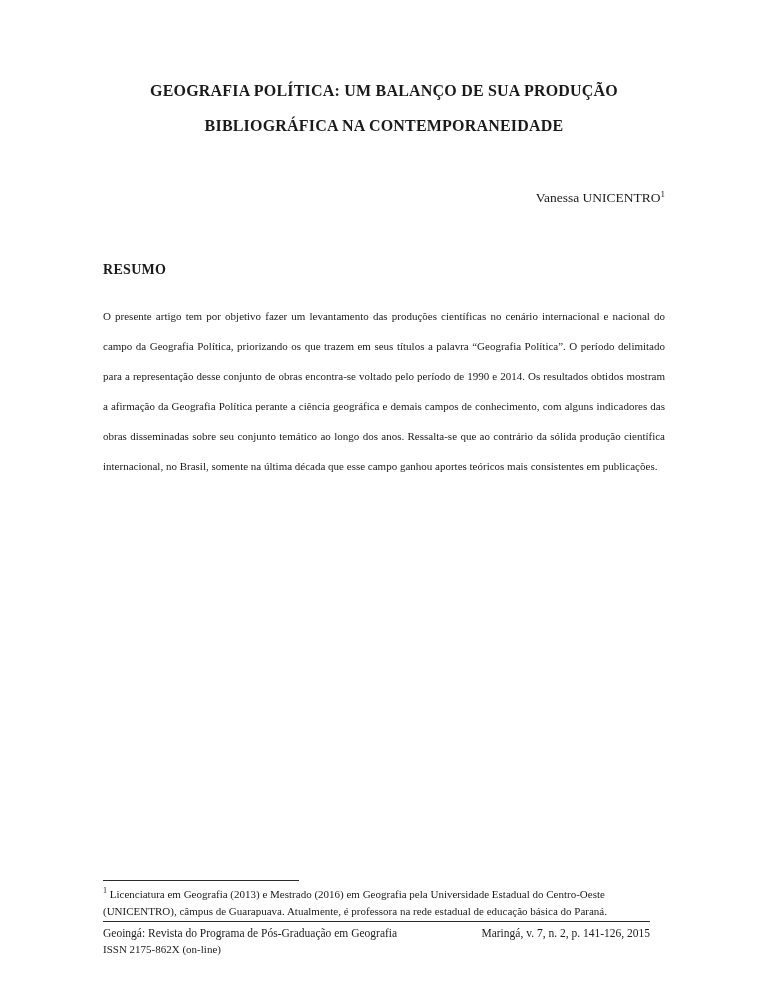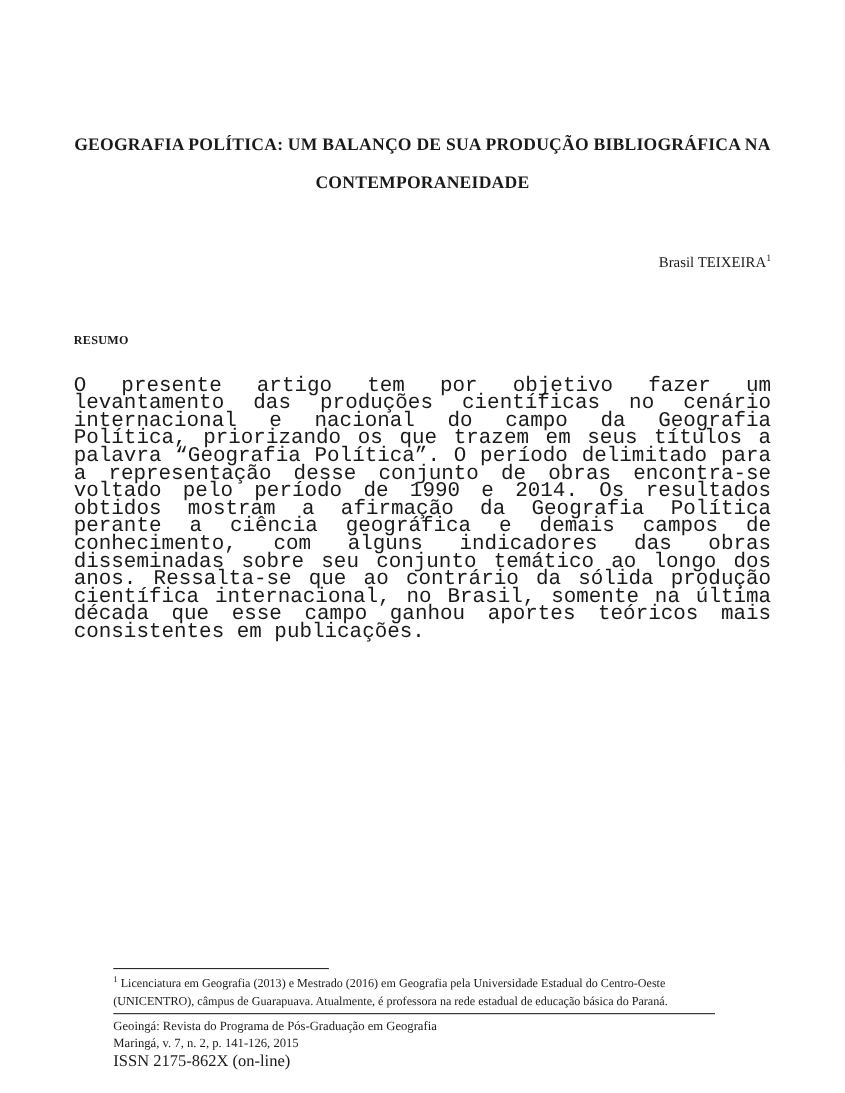--- a/index.html
+++ b/index.html
@@ -12,22 +12,22 @@
     position: relative;
     width: 768px;
     height: 994px;
     margin: 0 auto;
     background: #ffffff;
     color: #1a1a1a;
     font-family: "Liberation Serif", "DejaVu Serif", serif;
     overflow: hidden;
   }
   .content {
-    margin: 0 67px;
-    padding-top: 114px;
+    margin: 0 103px;
+    padding-top: 73px;
   }
   .paper-title {
     font-size: 16px;
     line-height: 35px;
     font-weight: bold;
     text-align: center;
     letter-spacing: 0.2px;
     margin: 0;
   }
   .author-line {
@@ -36,31 +36,30 @@
     font-size: 13.5px;
     line-height: 20px;
   }
   .author-line sup {
     font-size: 9px;
     vertical-align: super;
     line-height: 0;
   }
   .abstract-heading {
     margin-top: 52px;
-    font-size: 11px;
+    font-size: 14px;
     line-height: 19px;
     font-weight: bold;
     letter-spacing: 0.3px;
   }
   .abstract-body {
     margin-top: 22px;
-    font-size: 19px;
-    line-height: 16px;
+    font-size: 11px;
+    line-height: 30px;
     text-align: justify;
-    font-family: Liberation Mono, monospace;
   }
   .keywords-line {
     margin-top: 14px;
     font-size: 13.5px;
     line-height: 26px;
   }
   .keywords-line .kw-label {
     font-weight: bold;
   }
   .footnote-block {
@@ -88,36 +87,35 @@
   .footer-rule {
     border: 0;
     border-top: 1.5px solid #2a2a2a;
     margin: 1px 0 3px 0;
   }
   .footer-row {
     display: flex;
     justify-content: space-between;
     font-size: 11.5px;
     line-height: 16px;
-    flex-direction: column;
   }
   .footer-issn {
-    font-size: 15px;
+    font-size: 11px;
     line-height: 16px;
   }
 </style>
 </head>
 <body>
 
 <div class="page">
   <div class="content">
 
     <h1 class="paper-title">GEOGRAFIA POLÍTICA: UM BALANÇO DE SUA PRODUÇÃO BIBLIOGRÁFICA NA CONTEMPORANEIDADE</h1>
 
-    <div class="author-line"><span>Brasil TEIXEIRA</span><sup>1</sup></div>
+    <div class="author-line"><span>Vanessa UNICENTRO</span><sup>1</sup></div>
 
     <div class="abstract-heading">RESUMO</div>
 
     <p class="abstract-body">O presente artigo tem por objetivo fazer um levantamento das produções científicas no cenário internacional e nacional do campo da Geografia Política, priorizando os que trazem em seus títulos a palavra “Geografia Política”. O período delimitado para a representação desse conjunto de obras encontra-se voltado pelo período de 1990 e 2014. Os resultados obtidos mostram a afirmação da Geografia Política perante a ciência geográfica e demais campos de conhecimento, com alguns indicadores das obras disseminadas sobre seu conjunto temático ao longo dos anos. Ressalta-se que ao contrário da sólida produção científica internacional, no Brasil, somente na última década que esse campo ganhou aportes teóricos mais consistentes em publicações.</p>
 
 
   </div>
 
   <div class="footnote-block">
     <hr class="footnote-rule">

